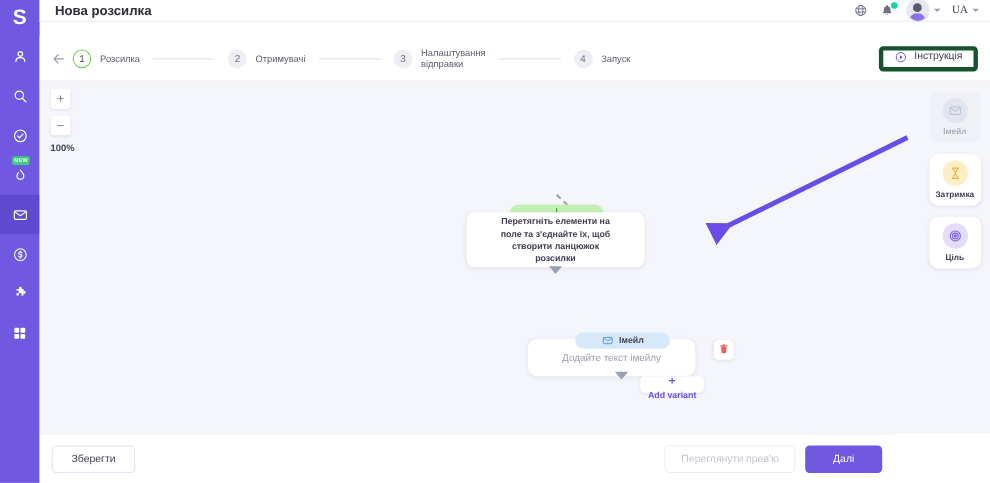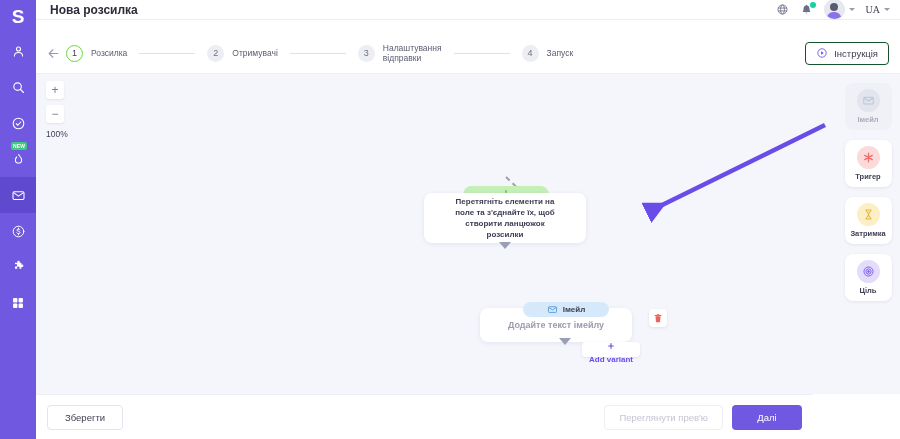--- a/index.html
+++ b/index.html
@@ -90,39 +90,39 @@
     background: #ffffff; border: 1.5px solid #6fd24a; color: #3d3e52;
   }
   .step-label {
     margin-left: 8px; font-size: 8.5px; color: #5a5c70; line-height: 10px;
     white-space: pre-line; max-width: 78px;
   }
   .step-line { width: 56px; height: 1px; background: #dfe1ea; margin: 0 12px; }
   .instr-btn {
     margin-left: auto; margin-right: 11px;
     height: 23px; padding: 0 10px;
-    border: 1px solid #14532d; border-radius: 4px; background: #ffffff;
-    display: flex; align-items: center; gap: 6px;
+    border: 4px solid #14532d; border-radius: 4px; background: #ffffff;
+    display: flex; align-items: flex-start; gap: 6px;
     font-size: 9.5px; color: #3d3e52;
   }
   .instr-btn .pi { color: #6a4de8; display: flex; }
 
   
   .canvas {
     position: absolute; left: 36px; top: 74px; width: 864px; height: 320px;
     background: #f5f6fb; overflow: hidden;
   }
   .zoom-ctrl { position: absolute; left: 10px; top: 7px; }
   .zoom-btn {
     width: 18px; height: 18px; background: #ffffff; border-radius: 3px;
     box-shadow: 0 1px 2px rgba(60,60,100,.10);
     display: flex; align-items: center; justify-content: center;
     color: #7a7c8d; font-size: 12px; line-height: 1; margin-bottom: 6px;
   }
-  .zoom-pct { font-size: 8.5px; color: #3d3e52; font-weight: normal; margin-top: 2px; }
+  .zoom-pct { font-size: 8.5px; color: #3d3e52; font-weight: bold; margin-top: 2px; }
 
   
   .dropzone {
     position: absolute; left: 427px; top: 112px; width: 86px; height: 17px;
     background: #c4f0b7; border-radius: 9px;
     display: flex; align-items: center; justify-content: center; color: #4aa832;
   }
   .hint-card {
     position: absolute; left: 388px; top: 119px; width: 162px; height: 50px;
     background: #ffffff; border-radius: 8px;
@@ -138,21 +138,21 @@
     border-left: 6px solid transparent; border-right: 6px solid transparent;
     border-top: 7px solid #9aa0b4;
   }
   .tri-hint { left: 463px; top: 168px; }
 
   
   .node-card {
     position: absolute; left: 444px; top: 234px; width: 152px; height: 34px;
     background: #ffffff; border-radius: 8px;
     box-shadow: 0 1px 4px rgba(70,70,120,.10);
-    display: flex; align-items: center; justify-content: center; font-weight: bold;
+    display: flex; align-items: center; justify-content: center;
   }
   .node-placeholder { font-size: 9px; color: #9a9cae; }
   .node-badge {
     position: absolute; left: 487px; top: 228px; width: 86px; height: 15px;
     background: #d6e9fb; border-radius: 8px;
     display: flex; align-items: center; justify-content: center; gap: 5px;
   }
   .node-badge .bi { color: #4e8fd6; display: flex; }
   .node-badge .bl { font-size: 8px; font-weight: bold; color: #3d3e52; }
   .tri-node { left: 523px; top: 264px; }
@@ -438,28 +438,20 @@
     <div class="pal-item disabled">
       <span class="pal-circle c-email-dis">
         <svg width="13" height="13" viewBox="0 0 24 24" fill="none" stroke="currentColor" stroke-width="1.9" stroke-linejoin="round">
             <rect x="3.2" y="6" width="17.6" height="12.4" rx="2"></rect>
             <path d="M4 7.4 12 13l8-5.6"></path>
           </svg>
       </span>
       <span class="pal-label">Імейл</span>
     </div>
 
-    <div class="pal-item">
-      <span class="pal-circle c-trigger">
-        <svg width="13" height="13" viewBox="0 0 24 24" fill="none" stroke="currentColor" stroke-width="2.4" stroke-linecap="round">
-            <path d="M12 4v16M5 8l14 8M19 8 5 16"></path>
-          </svg>
-      </span>
-      <span class="pal-label">Тригер</span>
-    </div>
 
     <div class="pal-item">
       <span class="pal-circle c-delay">
         <svg width="13" height="13" viewBox="0 0 24 24" fill="none" stroke="currentColor" stroke-width="1.9" stroke-linecap="round" stroke-linejoin="round">
             <path d="M7 3.5h10M7 20.5h10M7.8 3.5c0 4 4.2 5.2 4.2 8.5 0 3.3-4.2 4.5-4.2 8.5M16.2 3.5c0 4-4.2 5.2-4.2 8.5 0 3.3 4.2 4.5 4.2 8.5"></path>
           </svg>
       </span>
       <span class="pal-label">Затримка</span>
     </div>
 

